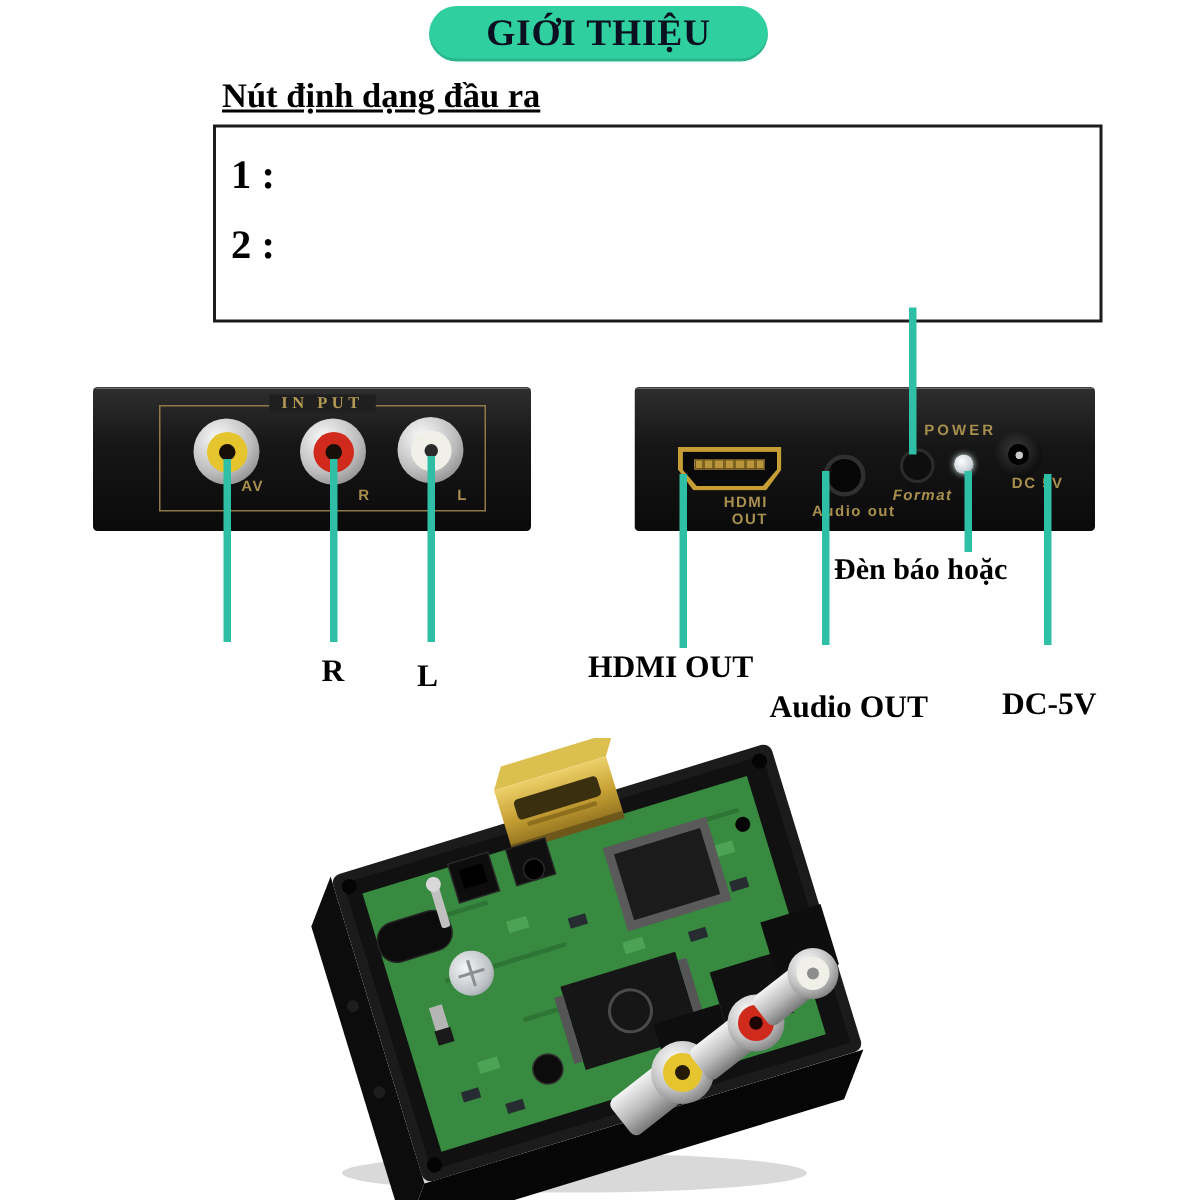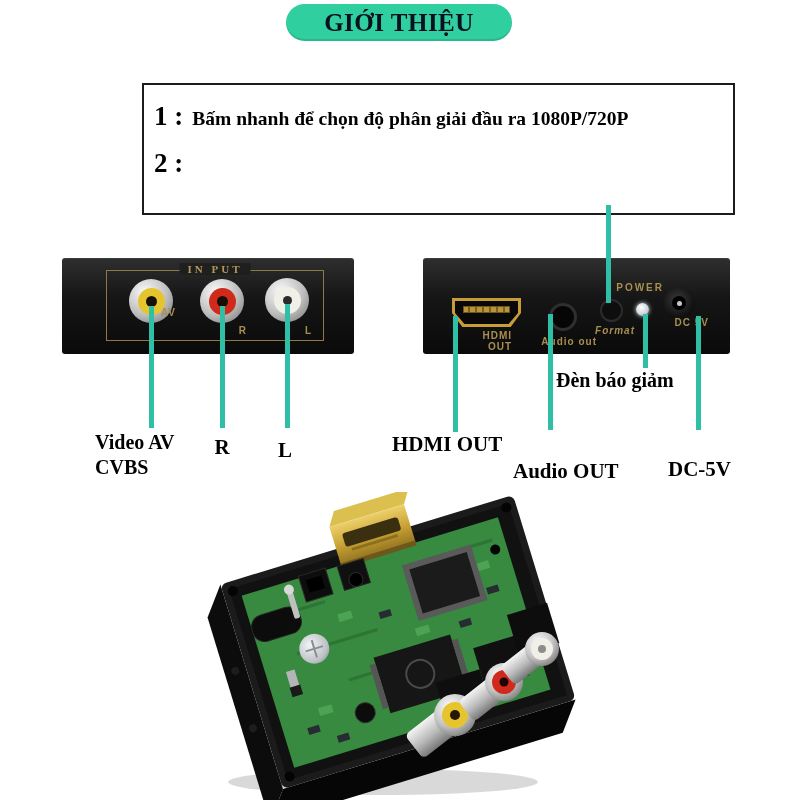--- a/index.html
+++ b/index.html
@@ -60,25 +60,25 @@
 </style>
 </head>
 <body>
 
 <div class="stage">
 
   <div class="banner">
     <span>GIỚI THIỆU</span>
   </div>
 
+  <div class="heading">Nút định dạng đầu ra</div>
 
   <div class="info-box">
     <div class="info-row">
       <span class="info-num">1 :</span>
-      <span class="info-text">Bấm nhanh để chọn độ phân giải đầu ra 1080P/720P</span>
     </div>
     <div class="info-row">
       <span class="info-num">2 :</span>
     </div>
   </div>
 
   <div class="panel panel-left">
     <div class="gold-frame">
       <span class="frame-legend">IN PUT</span>
     </div>
@@ -90,21 +90,21 @@
     <div class="rca" style="left:138px;top:20px;">
       <div class="ring" style="background:#cf2a1b;">
           <div class="hole"></div>
         </div>
     </div>
     <div class="rca" style="left:203px;top:19px;">
       <div class="ring" style="background:#f0efe8;">
           <div class="hole" style="width:9px;height:9px;background:#2a2a2a;"></div>
         </div>
     </div>
-    <div class="gold-label" style="left:64px;top:48px;">AV</div>
+    <div class="gold-label" style="left:64px;top:60px;">AV</div>
     <div class="gold-label" style="left:135px;top:66px;">R</div>
     <div class="gold-label" style="left:200px;top:66px;">L</div>
   </div>
 
   <div class="panel panel-right">
     <div class="hdmi-port">
       <div class="hdmi-inner"></div>
       <div class="hdmi-slot"></div>
     </div>
     <div class="gold-label" style="left:39px;top:71px;letter-spacing:1px;">HDMI OUT</div>
@@ -128,30 +128,26 @@
 
   <div class="line" style="left:149px;top:306px;height:122px;"></div>
   <div class="line" style="left:220px;top:306px;height:122px;"></div>
   <div class="line" style="left:285px;top:304px;height:124px;"></div>
   <div class="line" style="left:606px;top:205px;height:98px;"></div>
   <div class="line" style="left:453px;top:316px;height:116px;"></div>
   <div class="line" style="left:548px;top:314px;height:116px;"></div>
   <div class="line" style="left:643px;top:314px;height:54px;"></div>
   <div class="line" style="left:696px;top:316px;height:114px;"></div>
 
-  <div class="callout" style="left:95px;top:430px;font-size:20px;line-height:25px;">
-    <div>Video AV</div>
-    <div>CVBS</div>
-  </div>
   <div class="callout" style="left:207px;top:435px;width:30px;text-align:center;">R</div>
   <div class="callout" style="left:270px;top:438px;width:30px;text-align:center;">L</div>
   <div class="callout" style="left:392px;top:432px;">HDMI OUT</div>
   <div class="callout" style="left:513px;top:459px;">Audio OUT</div>
   <div class="callout" style="left:668px;top:457px;">DC-5V</div>
-  <div class="callout" style="left:556px;top:369px;font-size:20px;">Đèn báo giảm</div>
+  <div class="callout" style="left:556px;top:369px;font-size:20px;">Đèn báo hoặc</div>
 
   <svg class="pcb-photo" width="390" height="308" viewBox="0 0 390 308">
     <defs>
       <linearGradient id="gold" x1="0" y1="0" x2="0" y2="1">
         <stop offset="0" stop-color="#ecd06a"></stop>
           <stop offset="0.5" stop-color="#c9a235"></stop>
           <stop offset="1" stop-color="#8d6f1e"></stop>
       </linearGradient>
       <linearGradient id="silver" x1="0" y1="0" x2="0" y2="1">
         <stop offset="0" stop-color="#f4f4f4"></stop>

